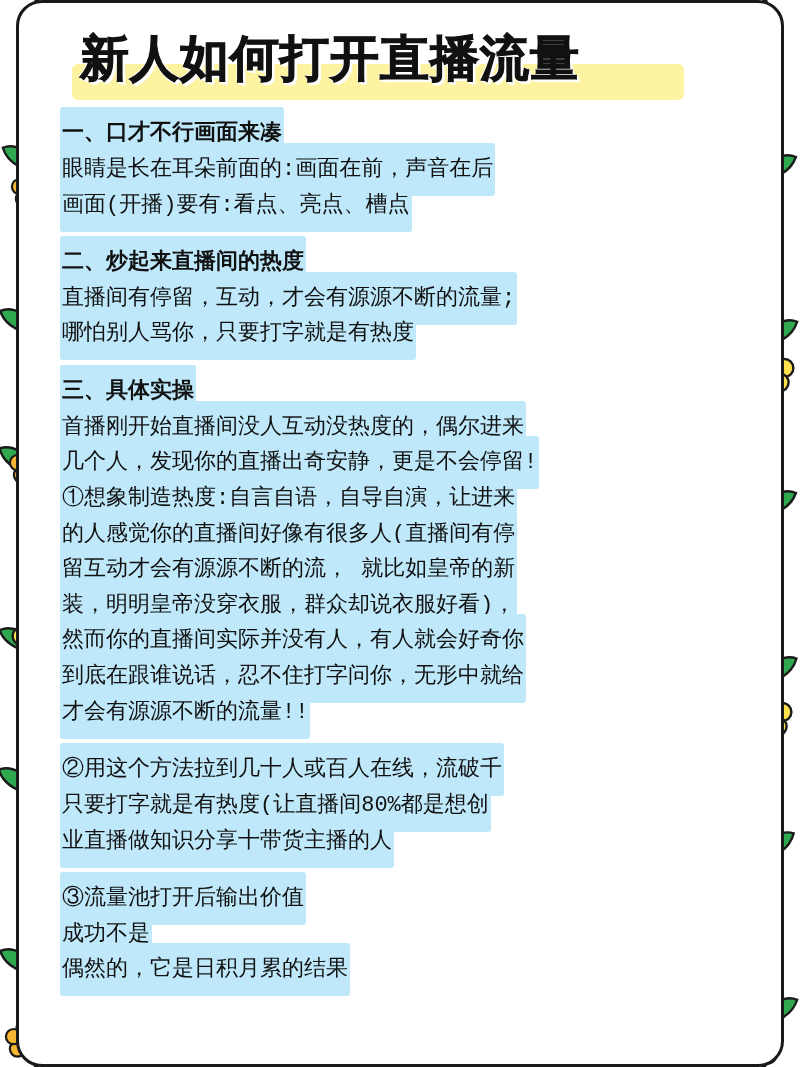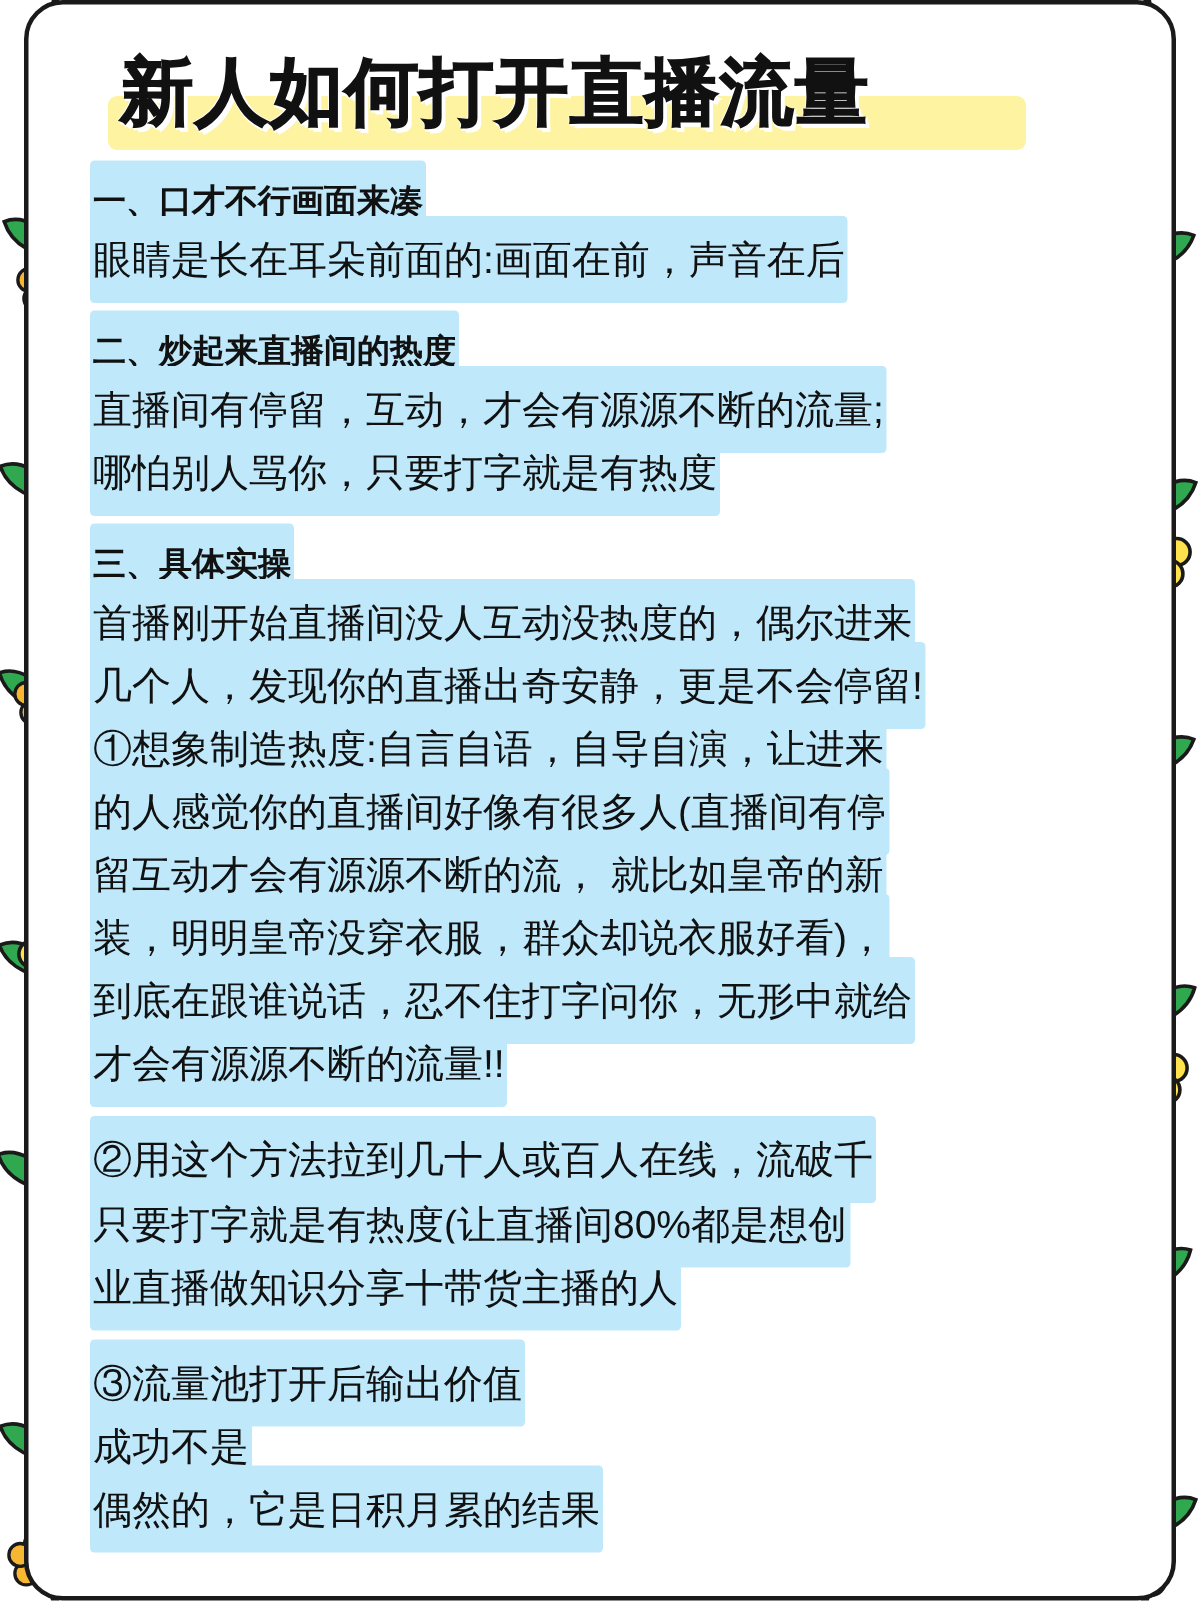--- a/index.html
+++ b/index.html
@@ -40,20 +40,21 @@
 
   .content {
     position: absolute;
     left: 60px;
     top: 0;
     width: 680px;
     height: 919px;
     z-index: 3;
     box-sizing: border-box;
     padding-top: 34px;
+    font-family: Liberation Mono, monospace;
   }
 
   
   .title-wrap {
     position: relative;
     display: inline-block;
     margin-left: 20px;
     margin-bottom: 26px;
   }
   .title-hl {
@@ -80,21 +81,21 @@
     white-space: nowrap;
     line-height: 1.15;
   }
 
   
   .block { margin-bottom: 22px; }
   .block.tight { margin-bottom: 32px; }
 
   .line {
     display: block;
-    font-size: 26px;
+    font-size: 22px;
     line-height: 1.62;
     color: #111111;
     white-space: nowrap;
     margin: 0;
   }
   .line .hl {
     background: #bfe9fb;
     padding: 14px 2px;
     border-radius: 3px;
     box-decoration-break: clone;
@@ -289,38 +290,40 @@
 
   <div class="title-wrap">
     <div class="title-hl"></div>
     <div class="title">新人如何打开直播流量</div>
   </div>
 
   
   <div class="block">
     <p class="line head"><span class="hl">一、口才不行画面来凑</span></p>
     <p class="line"><span class="hl">眼睛是长在耳朵前面的:画面在前，声音在后</span></p>
+    <p class="line"><span class="hl">画面(开播)要有:看点、亮点、槽点</span></p>
   </div>
 
   
   <div class="block">
     <p class="line head"><span class="hl">二、炒起来直播间的热度</span></p>
     <p class="line"><span class="hl">直播间有停留，互动，才会有源源不断的流量;</span></p>
     <p class="line"><span class="hl">哪怕别人骂你，只要打字就是有热度</span></p>
   </div>
 
   
   <div class="block">
     <p class="line head"><span class="hl">三、具体实操</span></p>
     <p class="line"><span class="hl">首播刚开始直播间没人互动没热度的，偶尔进来</span></p>
     <p class="line"><span class="hl">几个人，发现你的直播出奇安静，更是不会停留!</span></p>
     <p class="line"><span class="hl">①想象制造热度:自言自语，自导自演，让进来</span></p>
     <p class="line"><span class="hl">的人感觉你的直播间好像有很多人(直播间有停</span></p>
     <p class="line"><span class="hl">留互动才会有源源不断的流， 就比如皇帝的新</span></p>
     <p class="line"><span class="hl">装，明明皇帝没穿衣服，群众却说衣服好看)，</span></p>
+    <p class="line"><span class="hl">然而你的直播间实际并没有人，有人就会好奇你</span></p>
     <p class="line"><span class="hl">到底在跟谁说话，忍不住打字问你，无形中就给</span></p>
     <p class="line"><span class="hl">才会有源源不断的流量!!</span></p>
   </div>
 
   
   <div class="block">
     <p class="line"><span class="hl">②用这个方法拉到几十人或百人在线，流破千</span></p>
     <p class="line"><span class="hl">只要打字就是有热度(让直播间80%都是想创</span></p>
     <p class="line"><span class="hl">业直播做知识分享十带货主播的人</span></p>
   </div>

